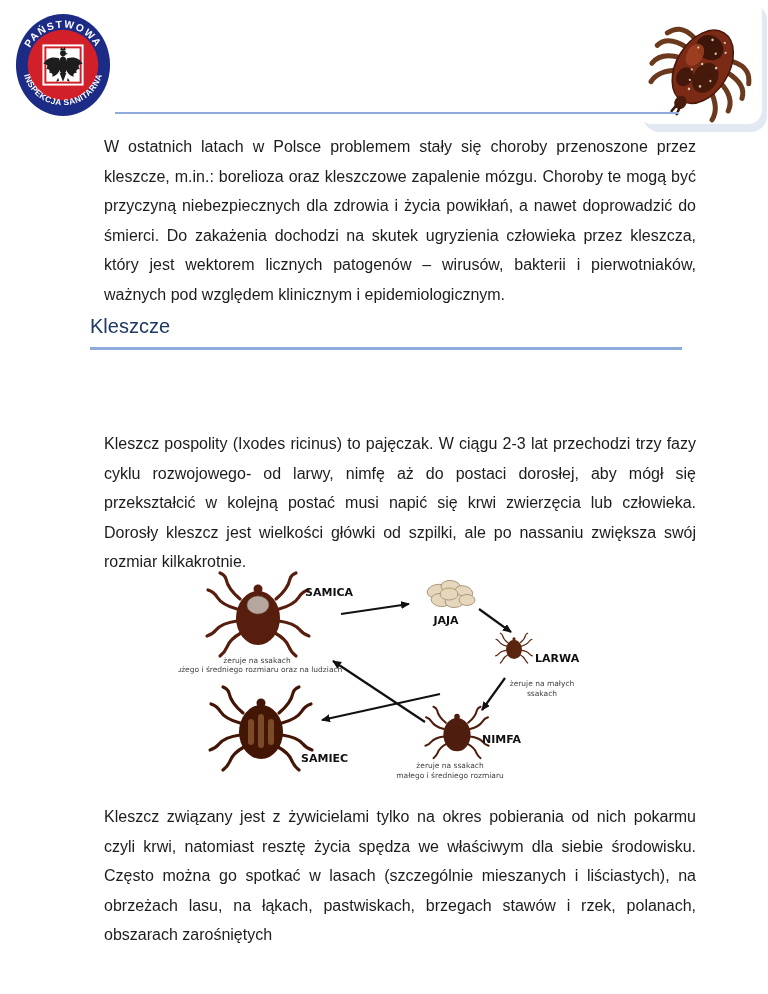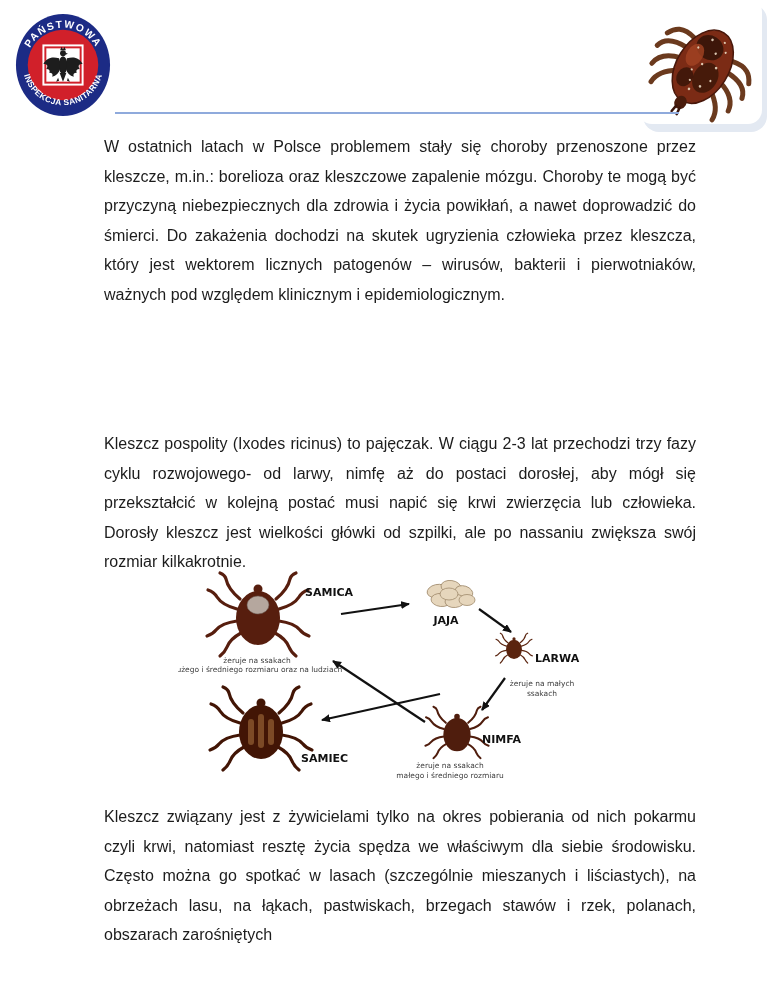--- a/index.html
+++ b/index.html
@@ -96,20 +96,23 @@
       </g>
       <ellipse cx="0" cy="50" rx="6" ry="7" fill="#4a1c0c"></ellipse>
       <path d="M-2,55 L-3,62 M2,55 L3,62" stroke="#3a140a" stroke-width="2.5" stroke-linecap="round" fill="none"></path>
     </g>
   </svg>
 
   <div class="header-rule"></div>
 
   <p class="para" style="top:132px;">W ostatnich latach w Polsce problemem stały się choroby przenoszone przez kleszcze, m.in.: borelioza oraz kleszczowe zapalenie mózgu. Choroby te mogą być przyczyną niebezpiecznych dla zdrowia i życia powikłań, a nawet doprowadzić do śmierci. Do zakażenia dochodzi na skutek ugryzienia człowieka przez kleszcza, który jest wektorem licznych patogenów – wirusów, bakterii i pierwotniaków, ważnych pod względem klinicznym i epidemiologicznym.</p>
 
+  <div class="heading-block">
+    <h1>Kleszcze</h1>
+  </div>
 
 
   <p class="para" style="top:429px;">Kleszcz pospolity (Ixodes ricinus) to pajęczak. W ciągu 2-3 lat przechodzi trzy fazy cyklu rozwojowego- od larwy, nimfę aż do postaci dorosłej, aby mógł się przekształcić w kolejną postać musi napić się krwi zwierzęcia lub człowieka. Dorosły kleszcz jest wielkości główki od szpilki, ale po nassaniu zwiększa swój rozmiar kilkakrotnie.</p>
 
   <svg class="diagram-svg" width="430" height="232" viewBox="0 0 430 232">
     <defs>
       <marker id="ah" markerUnits="userSpaceOnUse" markerWidth="11" markerHeight="10" refX="8" refY="4" orient="auto">
         <path d="M0,0 L9,4 L0,8 Z" fill="#111111"></path>
       </marker>
       <g id="tick-shape" fill="none" stroke="currentColor" stroke-width="3.2" stroke-linecap="round">

